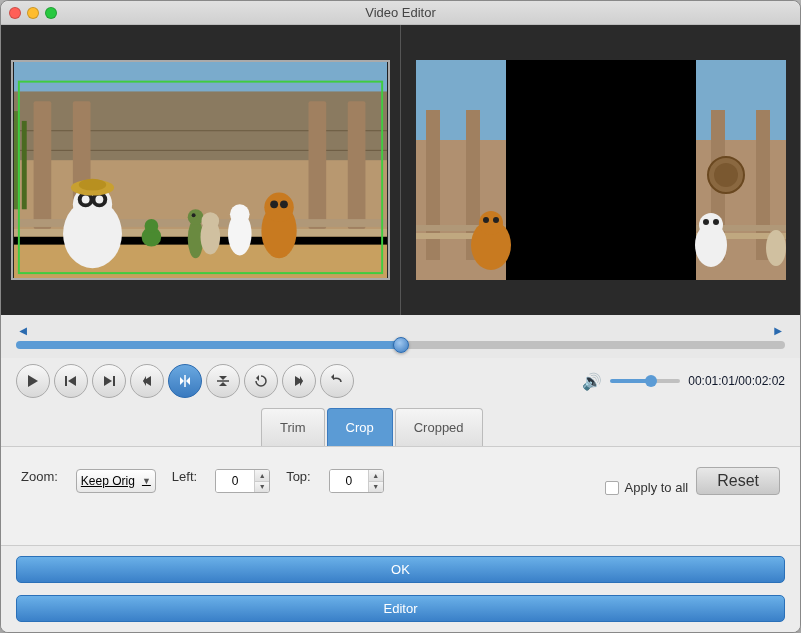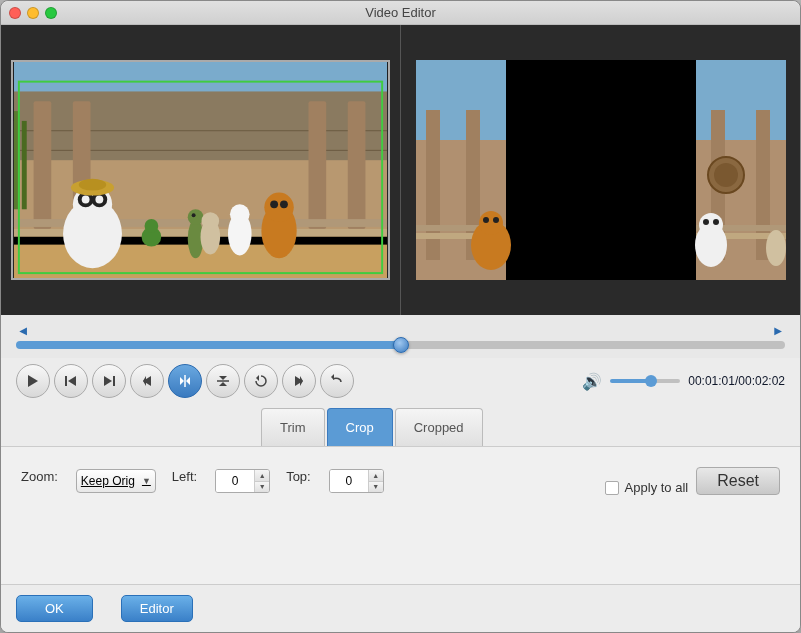--- a/index.html
+++ b/index.html
@@ -322,23 +322,24 @@
       font-size: 16px;
       color: #333;
       cursor: pointer;
     }
     
     .bottom-area {
       padding: 10px 15px;
       background: #ececec;
       border-top: 1px solid #ccc;
       display: flex;
-      justify-content: flex-start;
-      gap: 28px;
+      justify-content: flex-end;
+      gap: 12px;
       flex-shrink: 0;
+      flex-direction: column;
     }
     .ok-btn {
       padding: 5px 28px;
       background: linear-gradient(to bottom, #6ab0e8, #3a80c8);
       border: 1px solid #2a70b8;
       border-radius: 5px;
       color: white;
       font-size: 13px;
       cursor: pointer;
     }

